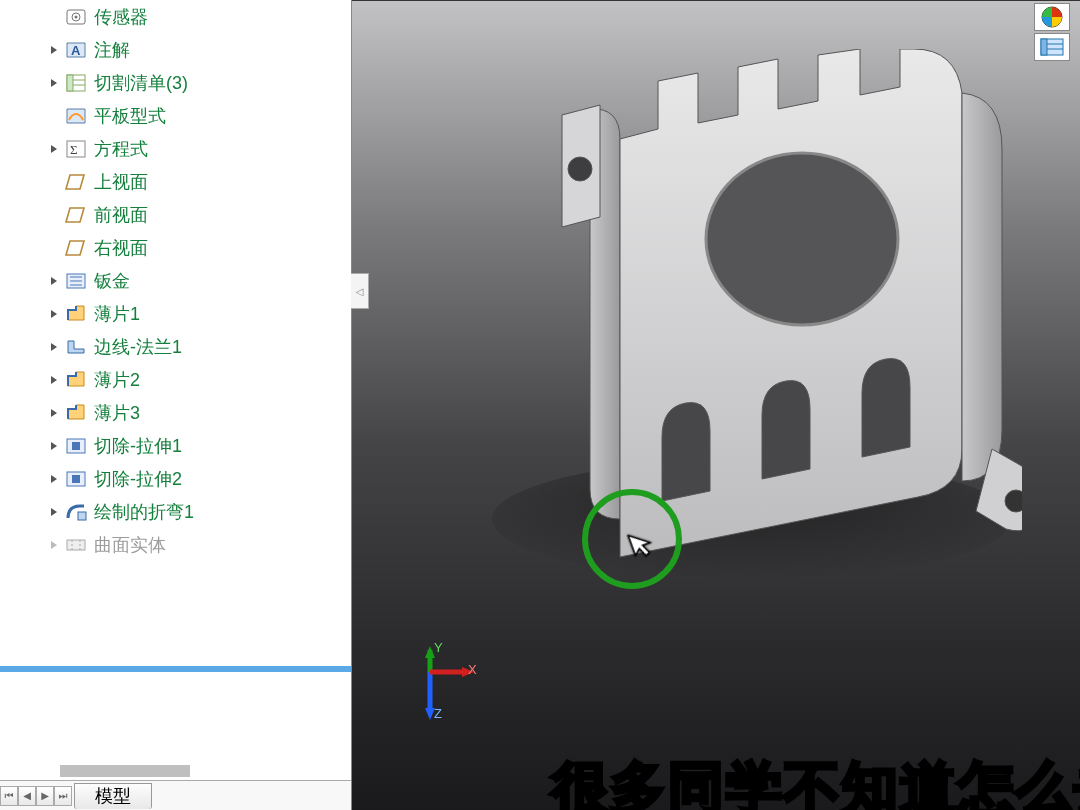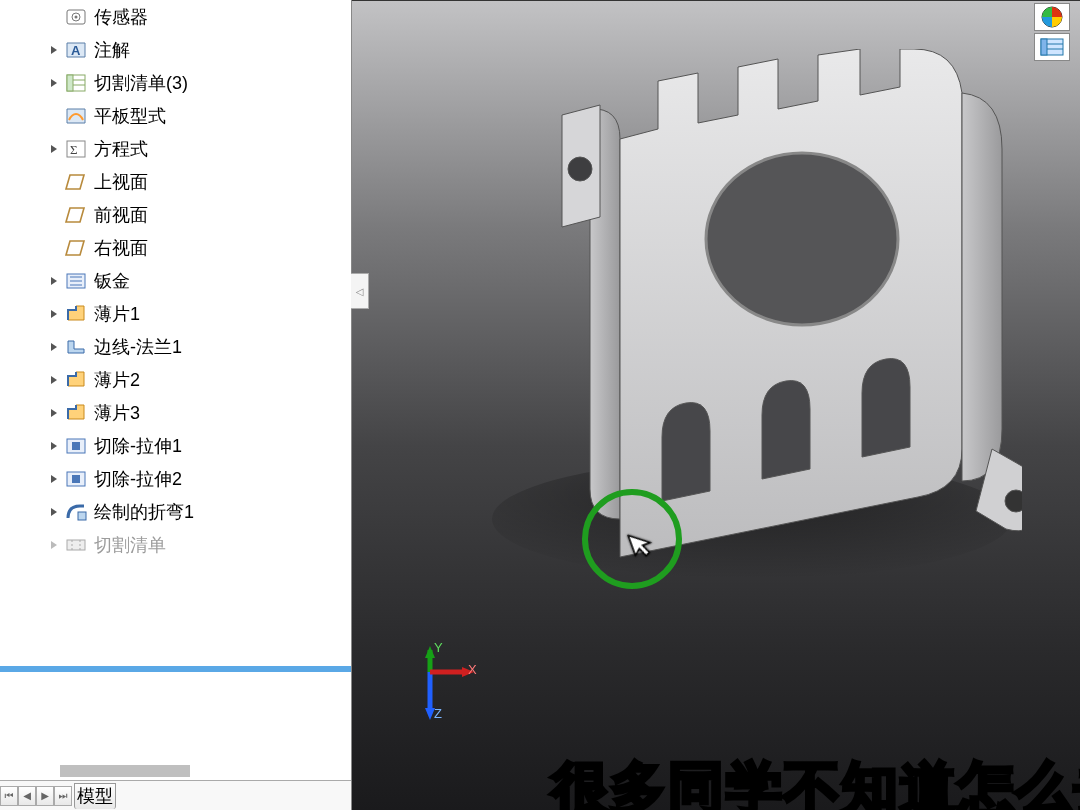--- a/index.html
+++ b/index.html
@@ -32,21 +32,21 @@
     flex: 1;
     overflow: hidden;
     padding-top: 0;
   }
   .tree-item {
     display: flex;
     align-items: center;
     height: 33px;
     padding-left: 44px;
     position: relative;
-    color: #000000;
+    color: #15803d;
     white-space: nowrap;
   }
   .tree-item.greyed { color: #9c9c9c; }
   .tree-item .icon {
     width: 24px;
     height: 24px;
     margin-right: 6px;
     display: inline-flex;
     align-items: center;
     justify-content: center;
@@ -87,21 +87,21 @@
   }
   .nav-btn {
     width: 18px;
     height: 20px;
     border: 1px solid #aaa;
     background: linear-gradient(#fff,#e8e8e8);
     display:inline-flex;align-items:center;justify-content:center;
     font-size:10px;color:#666;
   }
   .tab-model {
-    padding: 2px 2px;
+    padding: 2px 20px;
     border: 1px solid #999;
     border-bottom:none;
     background: linear-gradient(#fdfdfd,#e8e8e8);
     font-size: 18px;
     height: 26px;
     display:flex;align-items:center;
     border-radius: 0 0 3px 3px;
     margin-left:2px;
   }
   
@@ -357,21 +357,21 @@
           <span class="expander-slot">
             <svg width="8" height="10" viewBox="0 0 8 10">
               <path d="M1 1 L7 5 L1 9 Z" fill="#bbb"></path>
             </svg>
           </span>
           <span class="icon">
             <svg width="24" height="24" viewBox="0 0 24 24">
               <use href="#i-flatpattern"></use>
             </svg>
           </span>
-          <span class="label">切割清单</span>
+          <span class="label">曲面实体</span>
         </div>
       </div>
     <div class="tree-highlight"></div>
     <div class="sidebar-blank"></div>
     <div class="sidebar-scroll">
       <div class="thumb"></div>
     </div>
     <div class="sidebar-bottom">
       <span class="nav-btn">⏮</span>
       <span class="nav-btn">◀</span>

